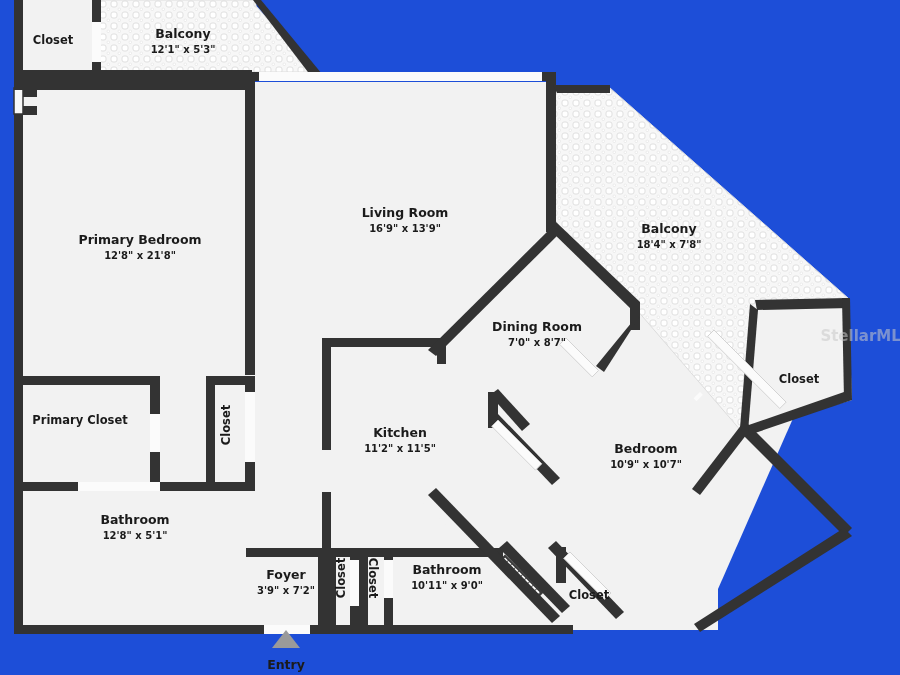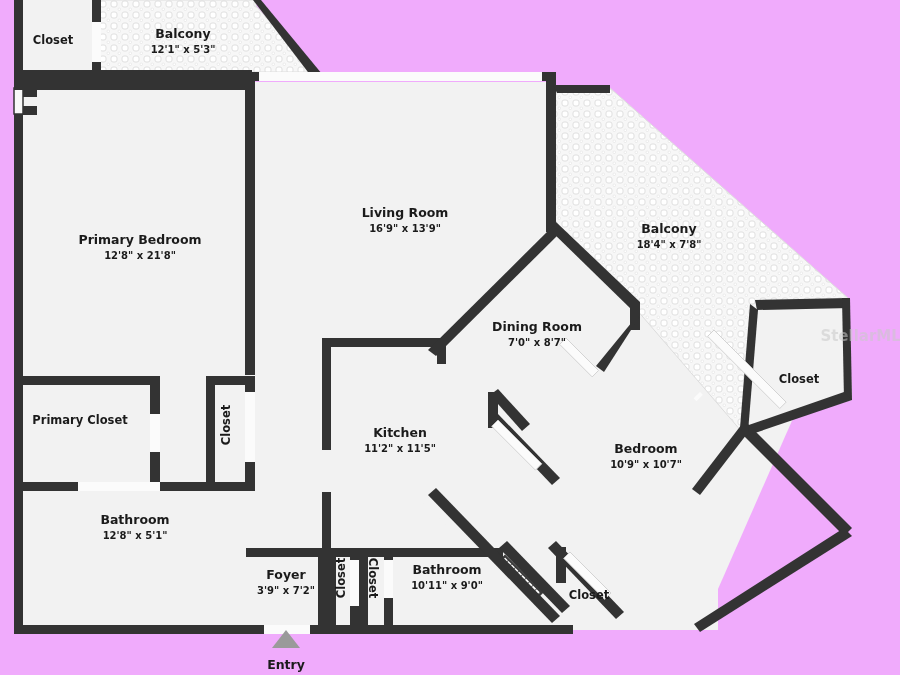--- a/index.html
+++ b/index.html
@@ -10,21 +10,21 @@
   body {
     width: 900px;
     height: 675px;
     overflow: hidden;
     font-family: "DejaVu Sans", "Liberation Sans", sans-serif;
   }
   #floorplan-root {
     position: relative;
     width: 900px;
     height: 675px;
-    background: #f0abfc;
+    background: #1d4ed8;
   }
   svg.plan {
     position: absolute;
     top: 0;
     left: 0;
     width: 900px;
     height: 675px;
     display: block;
   }
   .room-name {

